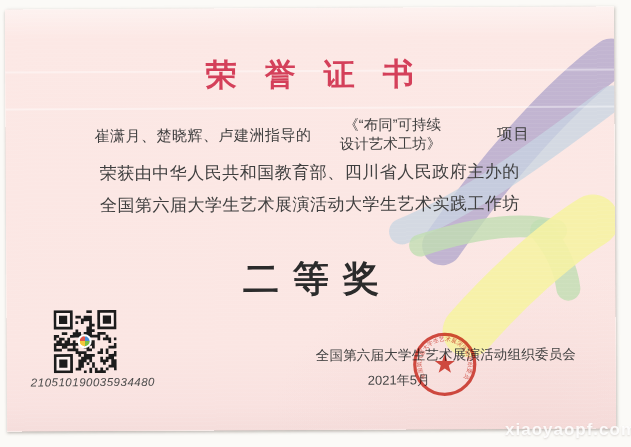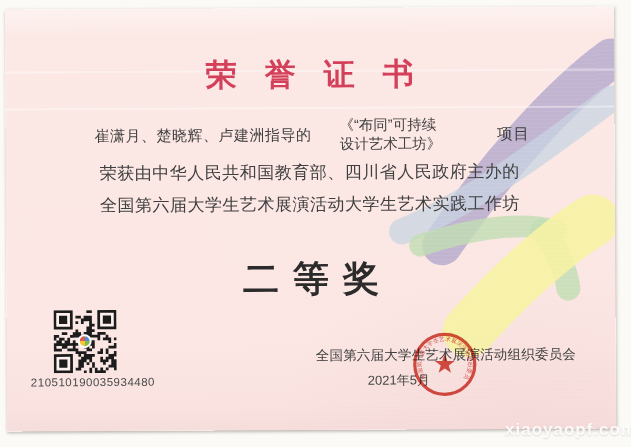--- a/index.html
+++ b/index.html
@@ -32,21 +32,21 @@
     position:absolute;top:46px;left:0;width:100%;text-align:center;
     font-family:"DejaVu Serif","Liberation Serif",serif;
     font-size:31px;font-weight:bold;color:#d4405a;
     letter-spacing:28px;text-indent:28px;white-space:nowrap;
   }
   .recipient-row{
     position:absolute;top:108px;left:89px;display:flex;align-items:center;
     color:#3f3f3f;white-space:nowrap;
   }
   .advisors{font-size:15px;letter-spacing:0.5px;}
-  .project{margin-left:28px;text-align:left;font-size:14.5px;line-height:19px;}
+  .project{margin-left:28px;text-align:right;font-size:14.5px;line-height:19px;}
   .suffix{margin-left:56px;font-size:15.5px;letter-spacing:1px;}
   .bodyline{
     position:absolute;left:0;width:608px;text-align:center;
     color:#3f3f3f;font-size:17px;letter-spacing:0.5px;white-space:nowrap;
   }
   .bl1{top:153px;} .bl2{top:185px;}
   .award{
     position:absolute;top:247px;left:0;width:100%;text-align:center;
     font-family:"DejaVu Serif","Liberation Serif",serif;
     font-size:36px;font-weight:bold;color:#2b2b2b;
@@ -61,21 +61,21 @@
     font-size:13px;color:#474747;white-space:nowrap;
   }
   .qr{position:absolute;left:47px;top:301px;width:63px;height:63px;}
   .qr-logo{
     position:absolute;left:71px;top:325px;width:14px;height:14px;border-radius:50%;
     background:conic-gradient(#4a90d9 0 25%, #7ac143 25% 50%, #f5c63c 50% 75%, #e2574c 75% 100%);
     border:2px solid #fff;box-sizing:border-box;
   }
   .serial{
     position:absolute;top:367px;left:24px;
-    font-size:11.5px;color:#4b4b4b;letter-spacing:0.5px;white-space:nowrap;
+    font-size:11.5px;color:#4b4b4b;letter-spacing:0.5px;white-space:nowrap;font-style:italic;
   }
   .seal{position:absolute;left:403px;top:322px;width:70px;height:70px;
     mix-blend-mode:multiply;opacity:0.88;}
   .watermark{
     position:absolute;left:505px;top:420px;
     font-size:17px;font-weight:bold;color:rgba(255,255,255,0.88);
     letter-spacing:1px;white-space:nowrap;
     text-shadow:0 1px 2px rgba(185,175,170,0.45);
   }
 </style>

